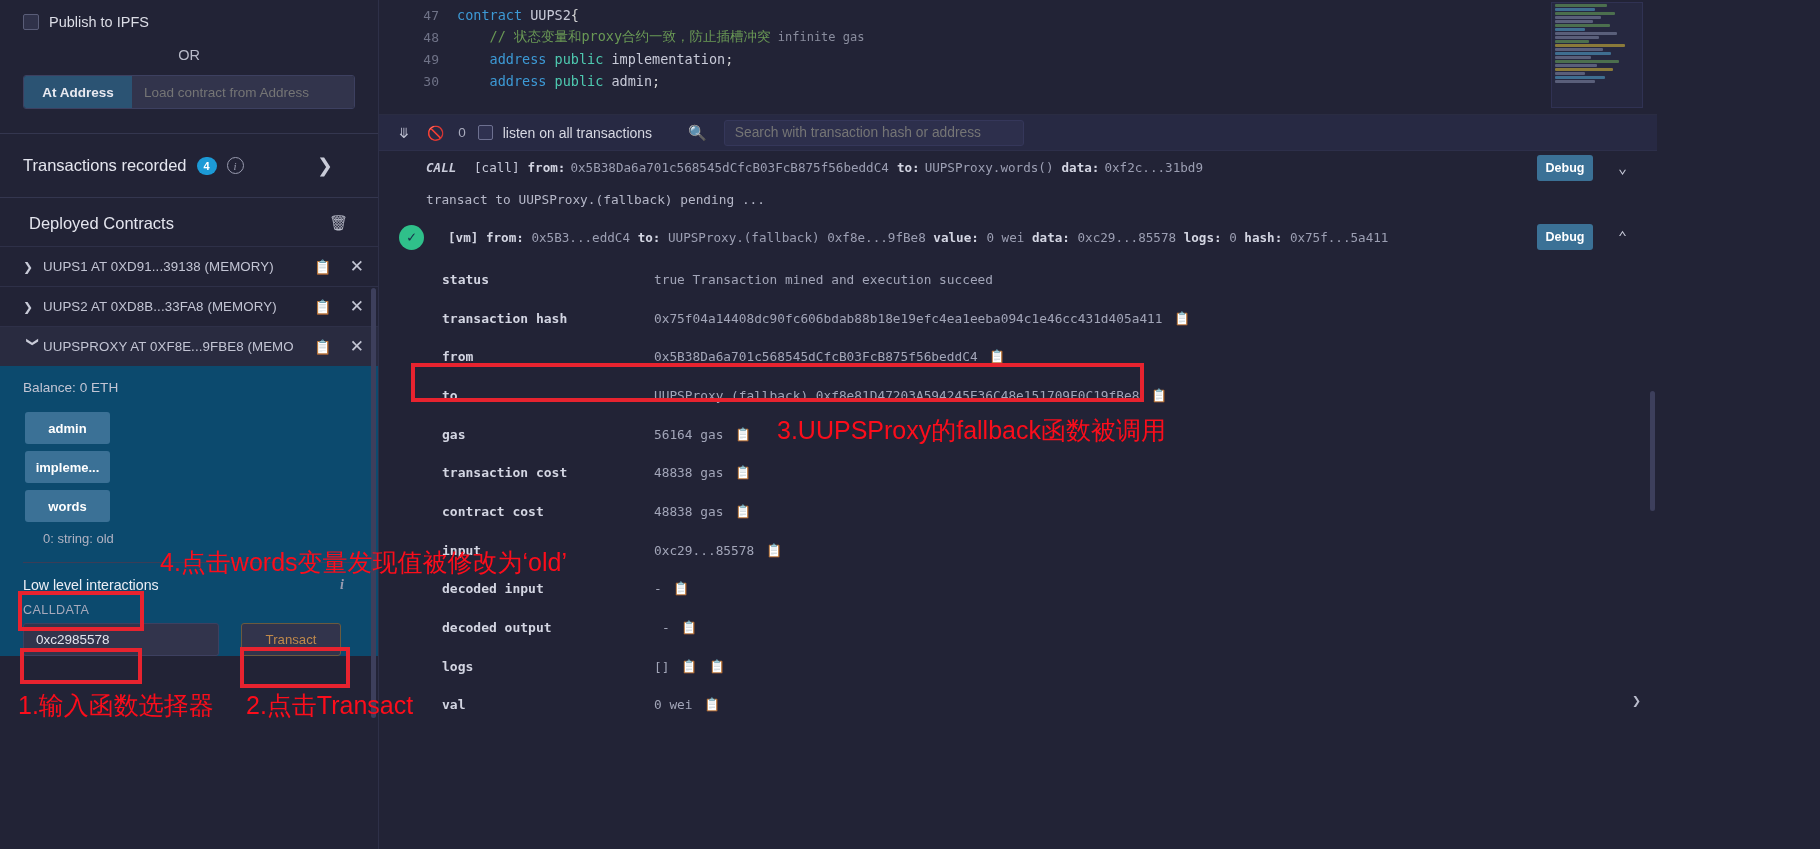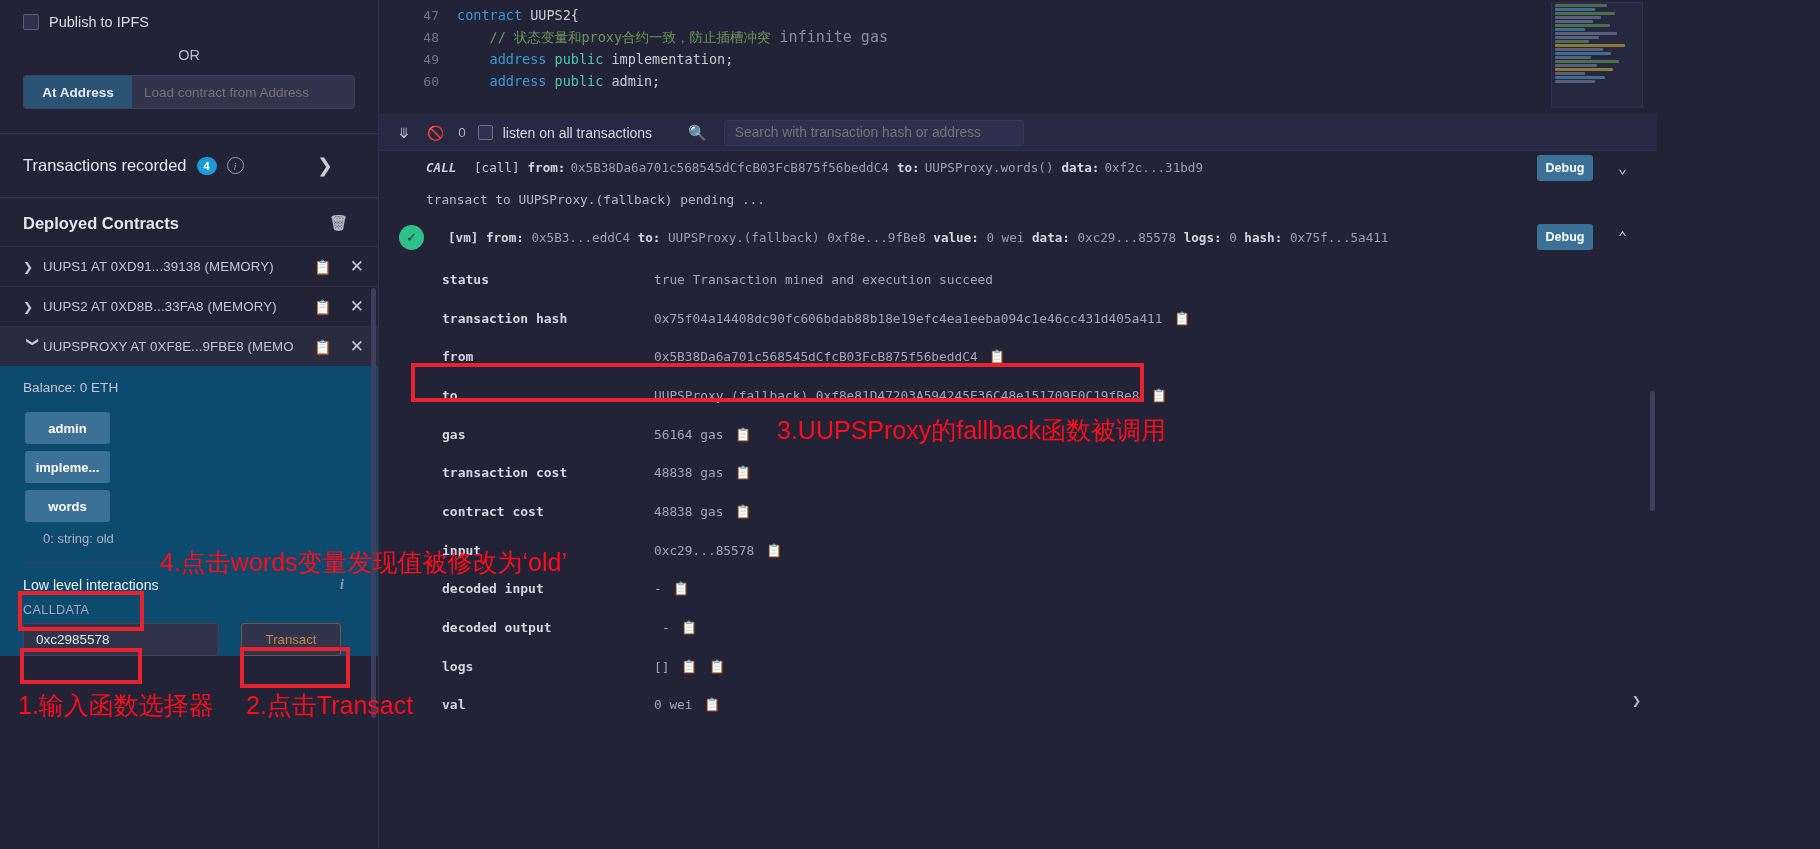--- a/index.html
+++ b/index.html
@@ -65,21 +65,21 @@
     border:1.4px solid #9a9cb0; color:#9a9cb0; font-size:11px; font-style:italic;
     display:flex;align-items:center;justify-content:center;
     font-family:"Liberation Serif", serif;
   }
   .chev-right{ position:absolute; right:45px; color:#c9cbd8; font-size:19px; }
 
   .divider2{ height:1px; background:#34364f; }
 
   .dc-head{
     display:flex;align-items:center;
-    padding:16px 0 13px 23px; position:relative;font-weight:bold;
+    padding:16px 0 13px 29px; position:relative;
   }
   .dc-title{ font-size:16.5px; color:#e4e5ee; }
   .trash{ position:absolute; right:30px; top:16px; color:#b6b8c6; font-size:15px; }
 
   .contract-row{
     display:flex;align-items:center;
     height:40px; padding:0 12px 0 23px;
     border-top:1px solid #2e3048;
     position:relative;
   }
@@ -135,21 +135,21 @@
     padding-top:4px;
   }
   .code-line{ display:flex; height:22px; align-items:center; font-family:"DejaVu Sans Mono", monospace; font-size:13.5px; }
   .ln{ width:78px; flex:0 0 78px; text-align:right; padding-right:18px; color:#6f7287; font-size:13px;}
   .code{ white-space:pre; }
   .c-com{ color:#6a9955; }
   .c-kw{ color:#3d9ad6; }
   .c-type{ color:#4ec9b0; }
   .c-id{ color:#c8cad8; }
   .c-pun{ color:#d4d4d4; }
-  .c-gas{ color:#8a8d9e; font-size:15px; }
+  .c-gas{ color:#8a8d9e; font-size:12px; }
 
   .minimap{
     position:absolute; right:14px; top:2px; width:92px; height:106px;
     background:#262840; border:1px solid #303253; overflow:hidden;
   }
   .mm-line{ height:3px; margin:1px 3px; border-radius:1px; }
 
   .term-bar{
     height:36px; background:#272943; display:flex; align-items:center;
     border-bottom:1px solid #2d2f4a; padding-left:10px;
@@ -299,21 +299,21 @@
       </div>
       <div class="code-line">
         <span class="ln">48</span>
         <span class="code"><span class="c-com">    // 状态变量和proxy合约一致，防止插槽冲突</span><span class="c-gas"> infinite gas</span></span>
       </div>
       <div class="code-line">
         <span class="ln">49</span>
         <span class="code"><span class="c-kw">    address </span><span class="c-type">public </span><span class="c-id">implementation</span><span class="c-pun">;</span></span>
       </div>
       <div class="code-line">
-        <span class="ln">60</span>
+        <span class="ln">30</span>
         <span class="code"><span class="c-kw">    address </span><span class="c-type">public </span><span class="c-id">admin</span><span class="c-pun">;</span></span>
       </div>
 
       <div class="minimap">
         <div class="mm-line" style="background:#4c6f4e;width:52px"></div>
         <div class="mm-line" style="background:#3f6e90;width:40px"></div>
         <div class="mm-line" style="background:#4c6f4e;width:60px"></div>
         <div class="mm-line" style="background:#5a5f7a;width:46px"></div>
         <div class="mm-line" style="background:#5a5f7a;width:38px"></div>
         <div class="mm-line" style="background:#4c6f4e;width:55px"></div>

